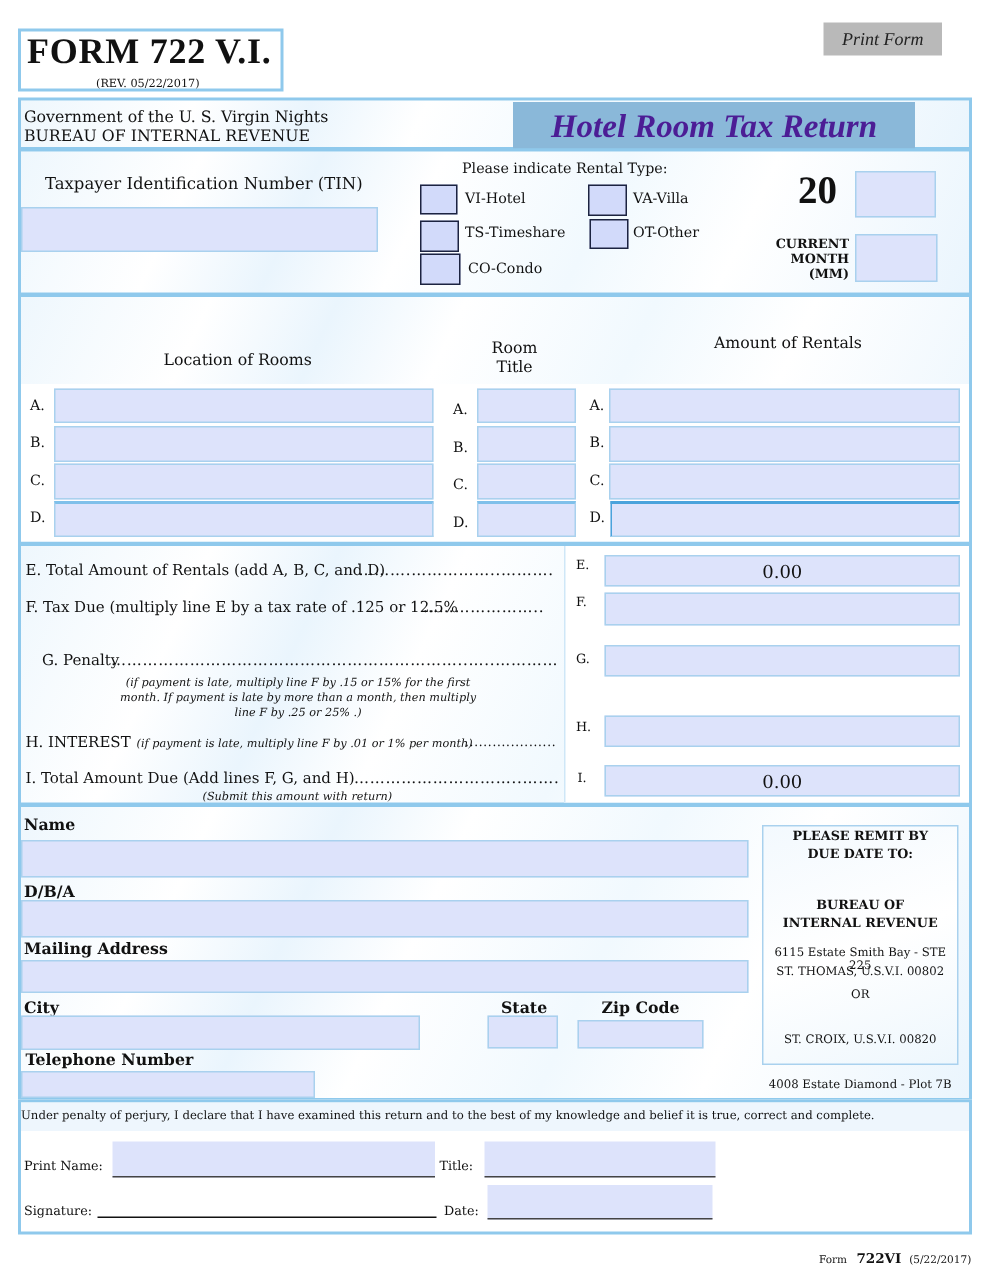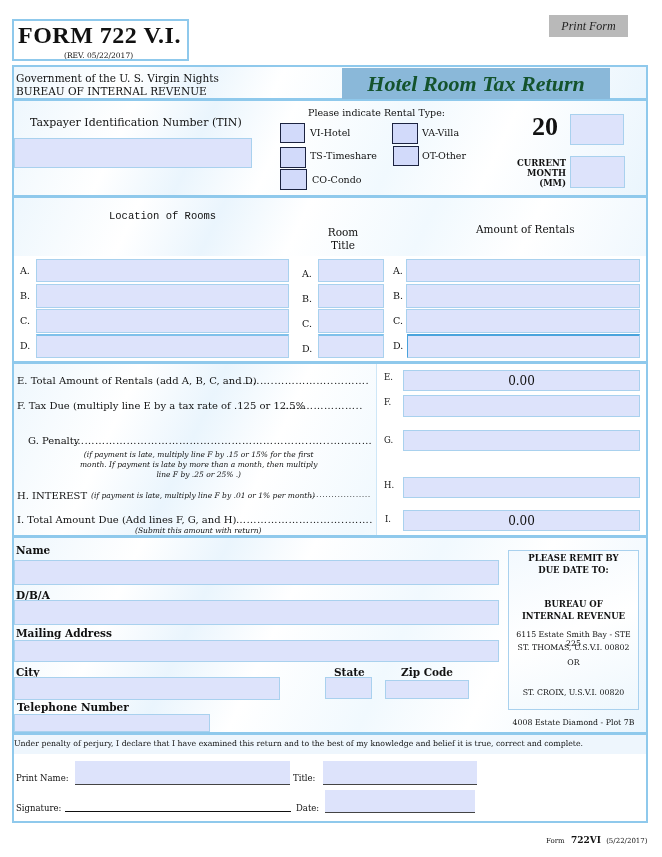--- a/index.html
+++ b/index.html
@@ -24,21 +24,21 @@
 <div class="abs" style="left:12px;top:19px;width:177px;height:42px;border:2px solid #8fc9ec;background:#fff;">
   <div class="abs serif bold" style="left:4px;top:1px;font-size:24px;letter-spacing:0.5px;">FORM 722 V.I.</div>
   <div class="abs" style="left:50px;top:30px;font-size:7.5px;">(REV. 05/22/2017)</div>
 </div>
 
 <div class="abs serif ital" style="left:549px;top:15px;width:79px;height:22px;background:#b9b9b9;font-size:12px;text-align:center;line-height:22px;color:#222;cursor:pointer;">Print Form</div>
 
 <div class="panel" style="left:12px;top:65px;width:636px;height:35px;">
   <div class="lbl bold" style="left:2px;top:5px;font-size:10.5px;font-weight:normal;">Government of the U. S.  Virgin Nights</div>
   <div class="lbl" style="left:2px;top:18px;font-size:10.5px;">BUREAU OF INTERNAL REVENUE</div>
-  <div class="abs serif bold ital" style="left:328px;top:1px;width:268px;height:31px;background:#8ab8d9;font-size:22px;line-height:31px;text-align:center;color:#14532d;">Hotel Room Tax Return</div>
+  <div class="abs serif bold ital" style="left:328px;top:1px;width:268px;height:31px;background:#8ab8d9;font-size:22px;line-height:31px;text-align:center;color:#4c1d95;">Hotel Room Tax Return</div>
 </div>
 
 <div class="panel" style="left:12px;top:99px;width:636px;height:98px;">
   <div class="lbl" style="left:16px;top:15px;font-size:11px;">Taxpayer Identification Number (TIN)</div>
   <div class="field" style="left:0px;top:37px;width:238px;height:30px;"></div>
 
   <div class="lbl small" style="left:294px;top:6px;">Please indicate Rental Type:</div>
 
   <div class="chk" style="left:266px;top:22px;width:25px;height:20px;"></div>
   <div class="lbl small" style="left:296px;top:26px;">VI-Hotel</div>
@@ -63,21 +63,21 @@
     <div>MONTH</div>
     <div>(MM)</div>
   </div>
   <div class="field" style="left:556px;top:55px;width:55px;height:32px;"></div>
 </div>
 
 <div class="panel" style="left:12px;top:196px;width:636px;height:167px;">
   <div class="abs" style="left:0;top:0;width:632px;height:58px;background:transparent;"></div>
   <div class="abs" style="left:0;top:58px;width:632px;height:105px;background:#fff;"></div>
 
-  <div class="lbl" style="left:95px;top:12px;font-size:10.5px;font-family:Liberation Mono, monospace;">Location of Rooms</div>
+  <div class="lbl" style="left:95px;top:36px;font-size:10.5px;">Location of Rooms</div>
   <div class="abs" style="left:302px;top:28px;width:54px;text-align:center;font-size:10.5px;line-height:13px;">
     <div>Room</div>
     <div>Title</div>
   </div>
   <div class="lbl" style="left:462px;top:25px;font-size:10.5px;">Amount of Rentals</div>
 
   <div class="lbl small" style="left:6px;top:67px;">A.</div>
   <div class="field" style="left:22px;top:61px;width:253px;height:23px;"></div>
   <div class="lbl small" style="left:288px;top:70px;">A.</div>
   <div class="field" style="left:304px;top:61px;width:66px;height:23px;"></div>

